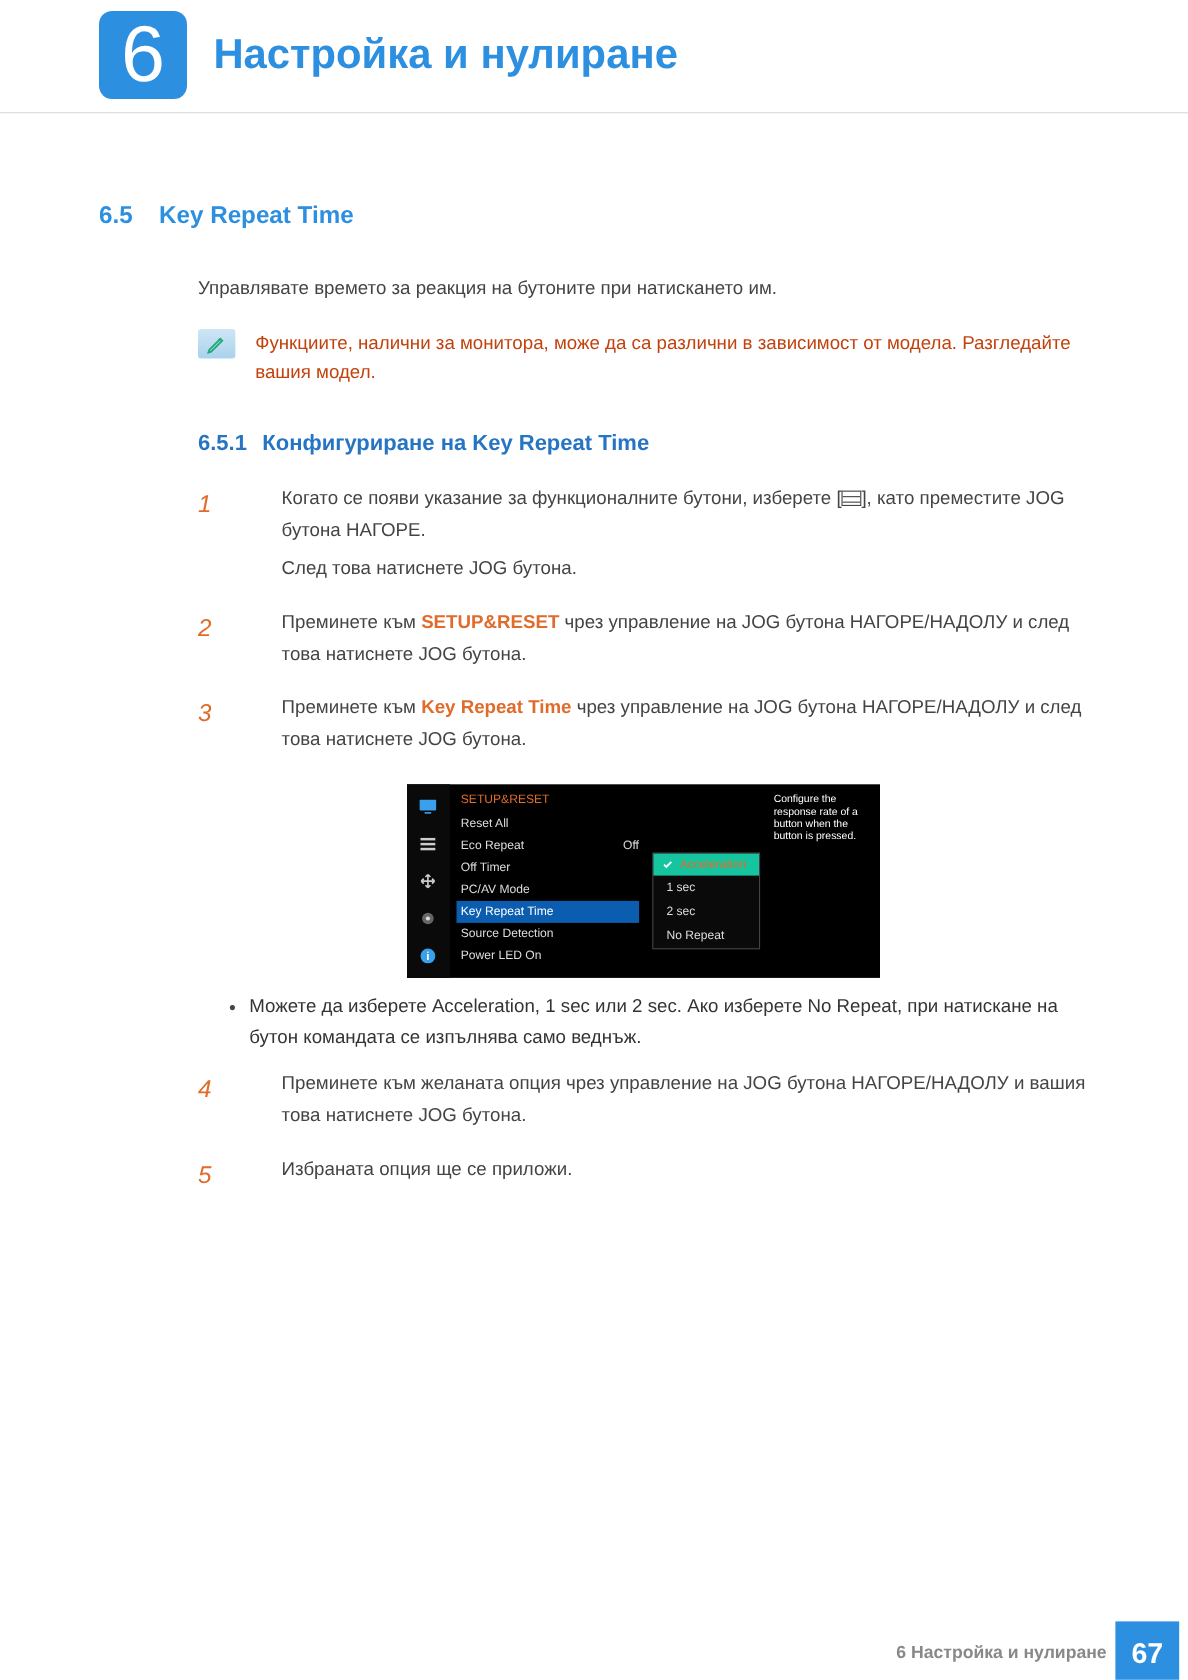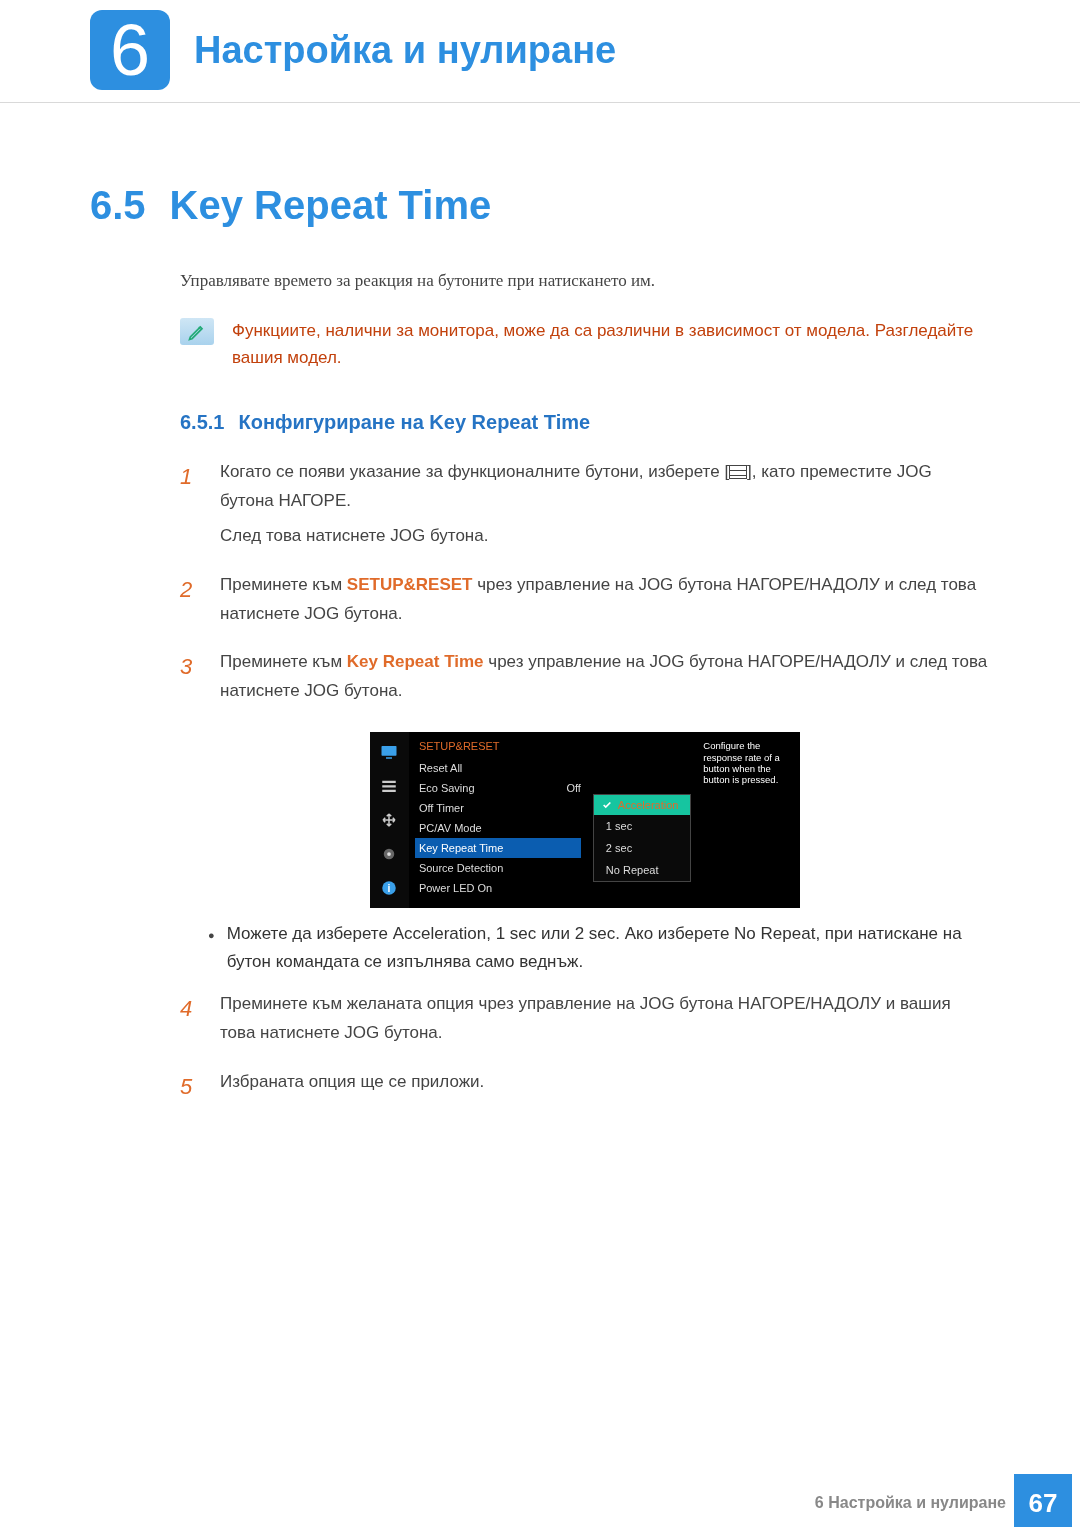--- a/index.html
+++ b/index.html
@@ -34,26 +34,26 @@
   }
   .chapter-title {
     color: #2d8fe0;
     font-size: 38px;
     font-weight: bold;
     margin-left: 24px;
   }
   .content { padding: 0 90px 0 90px; margin-top: 80px; }
   .sec-heading {
     color: #2d8fe0;
-    font-size: 40px;
+    font-size: 22px;
     font-weight: bold;
     margin-bottom: 40px;
   }
   .sec-num { margin-right: 24px; }
-  .body-text { font-size: 17px; color: #444; line-height: 1.55; margin-bottom: 24px; padding-left: 90px; font-family: Liberation Serif, serif; }
+  .body-text { font-size: 17px; color: #444; line-height: 1.55; margin-bottom: 24px; padding-left: 90px; }
   .note-box { display: flex; gap: 18px; padding-left: 90px; margin-bottom: 40px; }
   .note-icon {
     width: 34px; height: 27px;
     background: linear-gradient(#cfe6f5,#a9d2ed);
     border-radius: 3px;
     display: flex; align-items: center; justify-content: center;
     flex-shrink: 0;
   }
   .note-icon svg { width: 20px; height: 20px; }
   .note-text { font-size: 17px; color: #c2410c; line-height: 1.55; }
@@ -61,21 +61,21 @@
     color: #2674c4;
     font-size: 20px;
     font-weight: bold;
     padding-left: 90px;
     margin-bottom: 24px;
   }
   .sub-num { margin-right: 14px; }
   .step-list { padding-left: 90px; }
   .step { display: flex; gap: 20px; font-size: 17px; color: #444; line-height: 1.7; margin-bottom: 14px; }
   .step-num { color: #e06b2a; font-style: italic; font-size: 22px; min-width: 20px; }
-  .step-cont { flex: 1; }
+  .step-cont { flex: 1; margin-left: 36px; }
   .step-cont .orange { color: #e06b2a; font-weight: bold; }
   .step-cont p { margin-bottom: 6px; }
   .menu-icon {
     display: inline-block; width: 18px; height: 14px;
     border: 1.4px solid #444; position: relative; vertical-align: -2px;
   }
   .menu-icon::before, .menu-icon::after {
     content: ""; position: absolute; left: 0; right: 0; height: 0; border-top: 1.4px solid #444;
   }
   .menu-icon::before { top: 4px; }
@@ -208,21 +208,21 @@
                 <text x="12" y="17" text-anchor="middle" fill="#fff" font-size="14" font-family="Arial" font-weight="bold">i</text>
               </svg>
             </div>
         </div>
         <div class="osd-mid">
           <div class="osd-title">SETUP&amp;RESET</div>
           <div class="osd-item">
               <span>Reset All</span>
             </div>
           <div class="osd-item">
-              <span>Eco Saving</span>
+              <span>Eco Repeat</span>
               <span>Off</span>
             </div>
           <div class="osd-item">
               <span>Off Timer</span>
             </div>
           <div class="osd-item">
               <span>PC/AV Mode</span>
             </div>
           <div class="osd-item selected">
               <span>Key Repeat Time</span>

